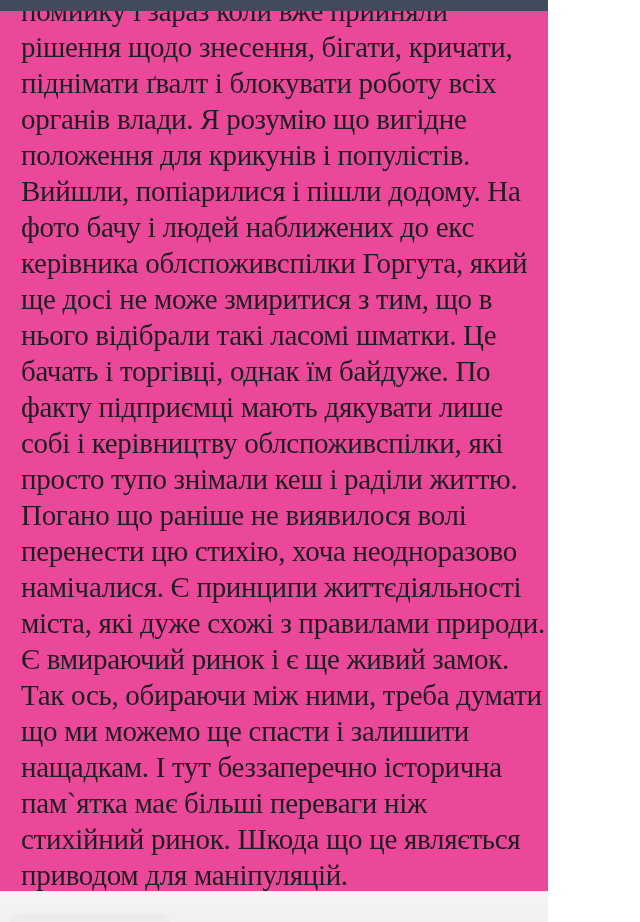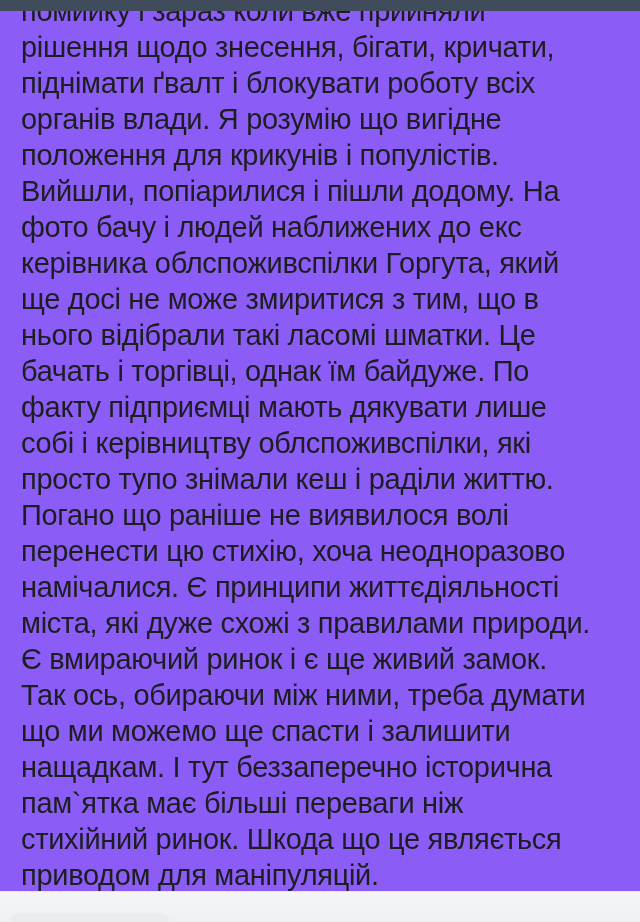--- a/index.html
+++ b/index.html
@@ -3,24 +3,25 @@
 <meta charset="utf-8">
 <style>
   html, body {
     margin: 0;
     padding: 0;
     background: #ffffff;
     font-family: "Liberation Sans", sans-serif;
   }
   .screen {
     position: relative;
-    width: 640px;
+    width: 548px;
     height: 922px;
-    background: #8b5cf6;
+    background: #ec4899;
     overflow: hidden;
+    font-family: Liberation Serif, serif;
   }
   
   .status-bar {
     position: absolute;
     top: 0;
     left: 0;
     width: 100%;
     height: 11px;
     background: #404c5c;
     z-index: 5;

